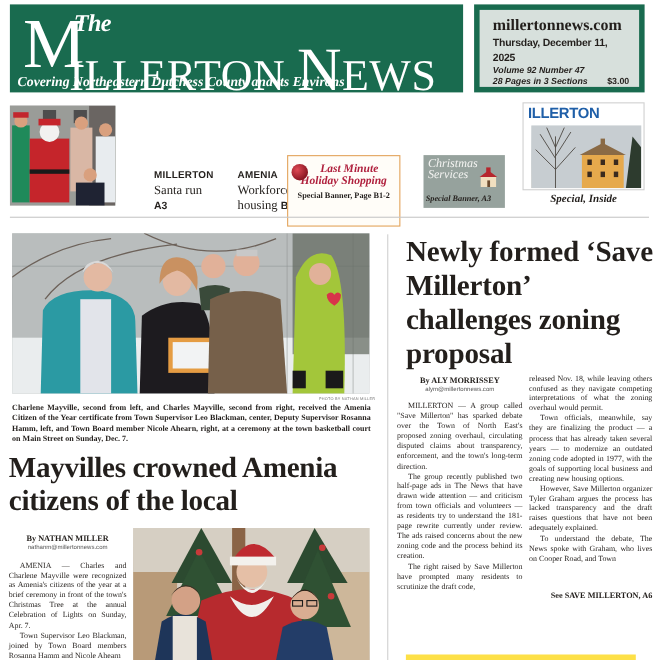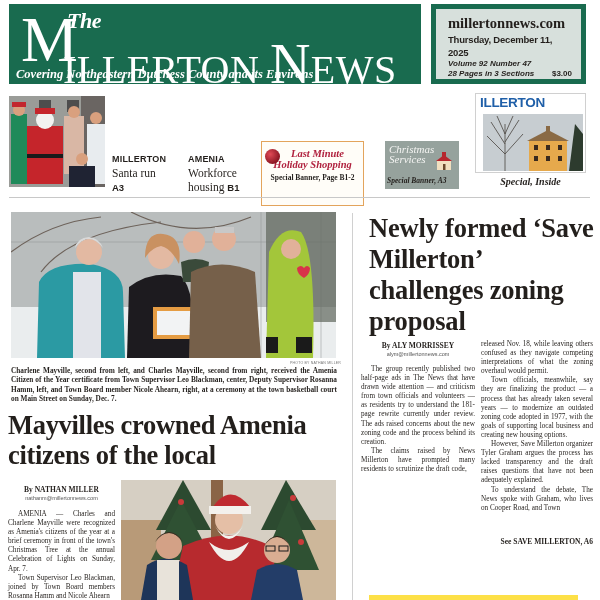--- a/index.html
+++ b/index.html
@@ -50,21 +50,21 @@
   .info-row { display: flex; justify-content: space-between; align-items: baseline; }
   .info-price { font-family: "Liberation Sans", sans-serif; font-weight: bold; font-size: 8px; }
 
   
   .teasers { position: absolute; left: 9px; top: 96px; width: 580px; height: 94px; }
   .teaser-photo {
     position: absolute; left: 0; top: 0; width: 96px; height: 91px;
     background: linear-gradient(180deg, #8b8d89 0%, #a9aca8 40%, #c9cbc8 100%);
     overflow: hidden;
   }
-  .teaser-text { position: absolute; font-family: "Liberation Serif", serif; font-size: 11.5px; line-height: 14px; color: #231f1c; }
+  .teaser-text { position: absolute; font-family: "Liberation Serif", serif; font-size: 11.5px; line-height: 14px; color: #231f1c; margin-left: 28px; }
   .teaser-text .kicker { font-family: "Liberation Sans", sans-serif; font-weight: bold; font-size: 9px; letter-spacing: 0.2px; display: block; }
   .teaser-text .pg { font-family: "Liberation Sans", sans-serif; font-weight: bold; font-size: 9.5px; }
 
   .promo-shopping {
     position: absolute; left: 252px; top: 45px; width: 103px; height: 65px;
     border: 1.5px solid #e3a45c; background: #fffdf8; text-align: center;
   }
   .promo-shopping .line1, .promo-shopping .line2 {
     font-family: "Liberation Serif", serif; font-style: italic; font-weight: bold;
     color: #b0213e; font-size: 10.5px; line-height: 11px; display: block;
@@ -388,22 +388,23 @@
   </svg>
 </div>
 
 <div class="save-headline">Newly formed ‘Save Millerton’ challenges zoning proposal</div>
 
 <div class="byline-right">
   <div class="byline-name">By ALY MORRISSEY</div>
   <div class="byline-email">alym@millertonnews.com</div>
 </div>
 <div class="body-right-1">
+  <p>MILLERTON — A group called "Save Millerton" has sparked debate over the Town of North East's proposed zoning overhaul, circulating disputed claims about transparency, enforcement, and the town's long-term direction.</p>
   <p>The group recently published two half-page ads in The News that have drawn wide attention — and criticism from town officials and volunteers — as residents try to understand the 181-page rewrite currently under review. The ads raised concerns about the new zoning code and the process behind its creation.</p>
-  <p>The claims raised by News Millerton have prompted many residents to scrutinize the draft code,</p>
+  <p>The right raised by Save Millerton have prompted many residents to scrutinize the draft code,</p>
 </div>
 <div class="body-right-2">
   <p class="cont">released Nov. 18, while leaving others confused as they navigate competing interpretations of what the zoning overhaul would permit.</p>
   <p>Town officials, meanwhile, say they are finalizing the product — a process that has already taken several years — to modernize an outdated zoning code adopted in 1977, with the goals of supporting local business and creating new housing options.</p>
   <p>However, Save Millerton organizer Tyler Graham argues the process has lacked transparency and the draft raises questions that have not been adequately explained.</p>
   <p>To understand the debate, The News spoke with Graham, who lives on Cooper Road, and Town</p>
 </div>
 <div class="jump">See SAVE MILLERTON, A6</div>
 
 <div class="box-planning">

